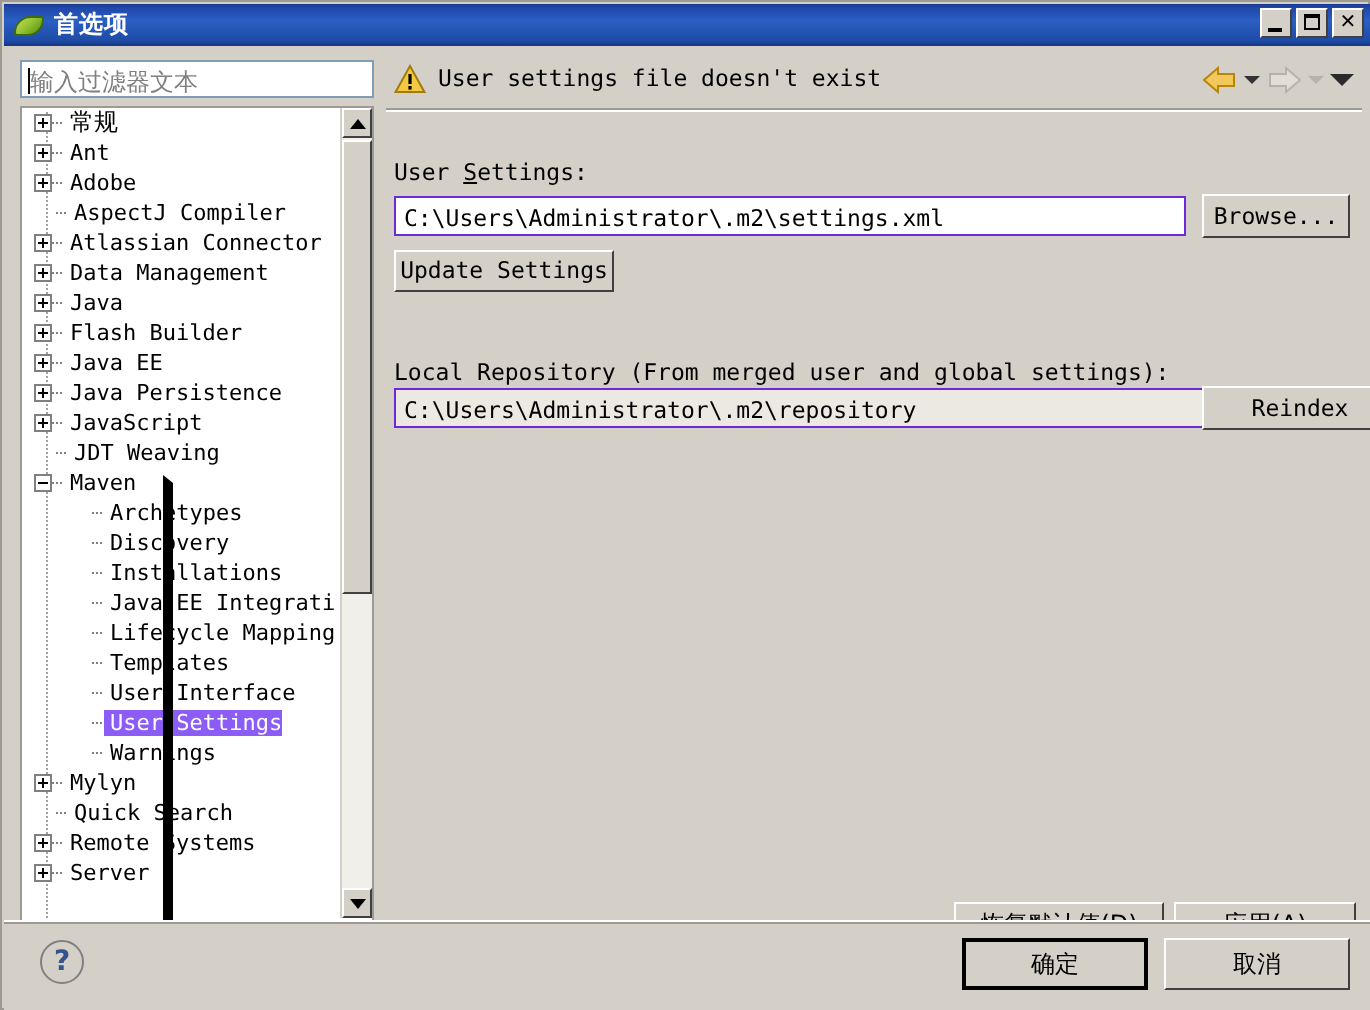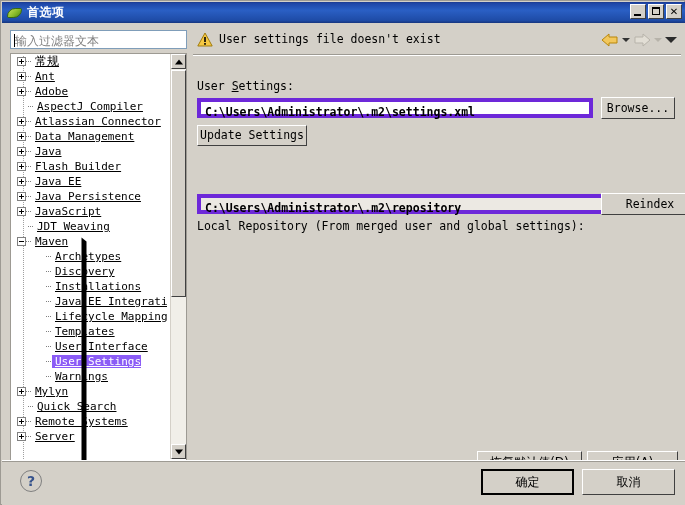--- a/index.html
+++ b/index.html
@@ -52,21 +52,21 @@
   .treelist{position:absolute;left:0;top:0;width:156px;height:405px;overflow:hidden;}
   .trow{height:15px;display:flex;align-items:center;white-space:nowrap;position:relative;}
   .tbox{width:9px;height:9px;border:1px solid #808080;background:#fff;
     position:relative;box-sizing:border-box;flex:0 0 auto;}
   .tbox i{position:absolute;background:#000;}
   .tbox .h{left:1px;top:3px;width:5px;height:1px;}
   .tbox .v{left:3px;top:1px;width:1px;height:5px;}
   .tspacer{width:11px;height:9px;flex:0 0 auto;}
   .dash{width:5px;height:1px;border-top:1px dotted #808080;flex:0 0 auto;margin:0 1px 0 0;}
   .tlabel{font-size:11px;font-family:"DejaVu Sans Mono","Liberation Mono",monospace;
-    padding-left:3px;line-height:13px;text-decoration:underline;}
+    padding-left:3px;line-height:13px;}
   .tlabel.cjk{font-family:"DejaVu Sans","Liberation Sans",sans-serif;font-size:12px;}
   .trow.sel .tlabel{background:#8b5cf6;color:#fff;}
   .vline{position:absolute;top:0;bottom:0;width:0;border-left:1px dotted #a0a0a0;}
 
   
   .vsb{position:absolute;right:0;top:0;width:16px;height:405px;background:#f1efe9;
     border-left:1px solid #d4d0c8;box-sizing:border-box;}
   .hsb{position:absolute;left:0;bottom:0;width:156px;height:16px;background:#f1efe9;
     border-top:1px solid #d4d0c8;box-sizing:border-box;}
   .sbbtn{background:#d4d0c8;border-top:1px solid #fff;border-left:1px solid #fff;
@@ -91,22 +91,22 @@
   .msgbar{position:absolute;left:0;top:0;width:488px;height:27px;}
   .warn-icon{position:absolute;left:4px;top:5px;width:16px;height:15px;}
   .msgtext{position:absolute;left:26px;top:5px;font-size:11.5px;white-space:nowrap;}
   .navzone{position:absolute;right:4px;top:4px;height:18px;display:flex;align-items:center;gap:3px;}
   .tri-sm{width:0;height:0;border-left:4px solid transparent;border-right:4px solid transparent;}
   .sep-line{position:absolute;left:0;top:27px;width:488px;height:0;
     border-top:1px solid #9d9a93;border-bottom:1px solid #fff;}
 
   .sectlabel{position:absolute;font-size:11.5px;white-space:nowrap;}
   .u{text-decoration:underline;}
-  .txtfield{position:absolute;background:#fff;border:4px solid #6d28d9;
-    box-sizing:border-box;height:20px;font-weight:bold;}
+  .txtfield{position:absolute;background:#fff;border:1px solid #6d28d9;
+    box-sizing:border-box;height:20px;}
   .txtfield.ro{background:#ece9e3;}
   .txtfield .val{position:absolute;left:4px;top:3px;font-size:11.5px;white-space:nowrap;}
   .btn{position:absolute;background:#d4d0c8;
     border-top:1px solid #fff;border-left:1px solid #fff;
     border-right:1px solid #404040;border-bottom:1px solid #404040;
     box-sizing:border-box;text-align:center;cursor:default;font-size:11.5px;}
   .btn .lbl{display:block;line-height:inherit;}
   .btn.cjk{font-family:"DejaVu Sans","Liberation Sans",sans-serif;font-size:12px;}
   .btn.default{border:2px solid #000;}
 
@@ -404,21 +404,21 @@
       <div class="txtfield" style="left:4px;top:71px;width:396px;">
         <div class="val">C:\Users\Administrator\.m2\settings.xml</div>
       </div>
       <div class="btn" style="left:408px;top:70px;width:74px;height:22px;line-height:20px;">
         <span class="lbl">Browse...</span>
       </div>
       <div class="btn" style="left:4px;top:98px;width:110px;height:21px;line-height:19px;">
         <span class="lbl">Update Settings</span>
       </div>
 
-      <div class="sectlabel" style="left:4px;top:152px;margin-top:40px;">Local Repository (From merged user and global settings):</div>
+      <div class="sectlabel" style="left:4px;top:152px;">Local Repository (From merged user and global settings):</div>
       <div class="txtfield ro" style="left:4px;top:167px;width:456px;">
         <div class="val">C:\Users\Administrator\.m2\repository</div>
       </div>
       <div class="btn" style="left:408px;top:166px;width:98px;height:22px;line-height:20px;">
         <span class="lbl">Reindex</span>
       </div>
 
       <div class="btn cjk" style="left:284px;top:424px;width:105px;height:23px;line-height:21px;">
         <span class="lbl">恢复默认值(D)</span>
       </div>

